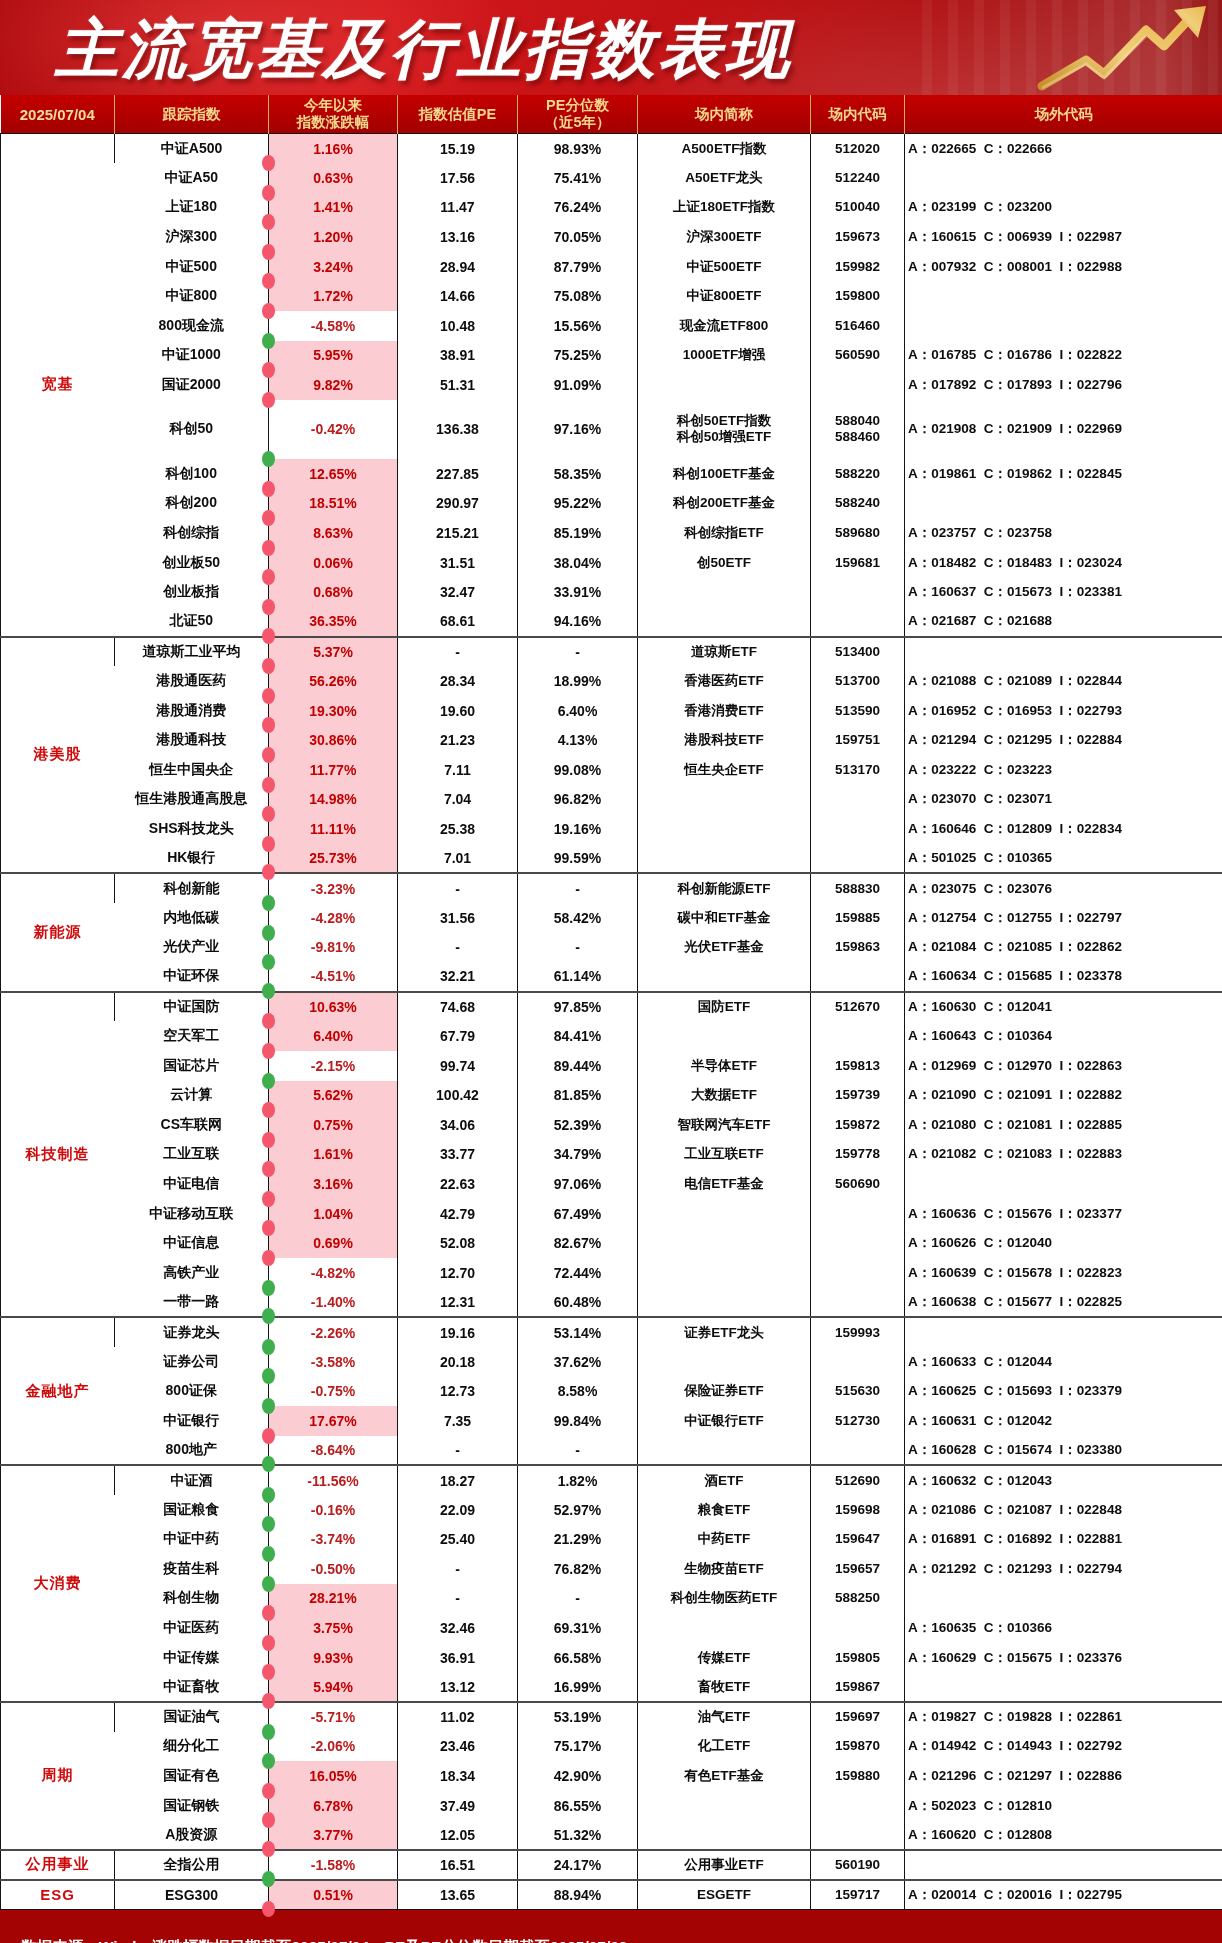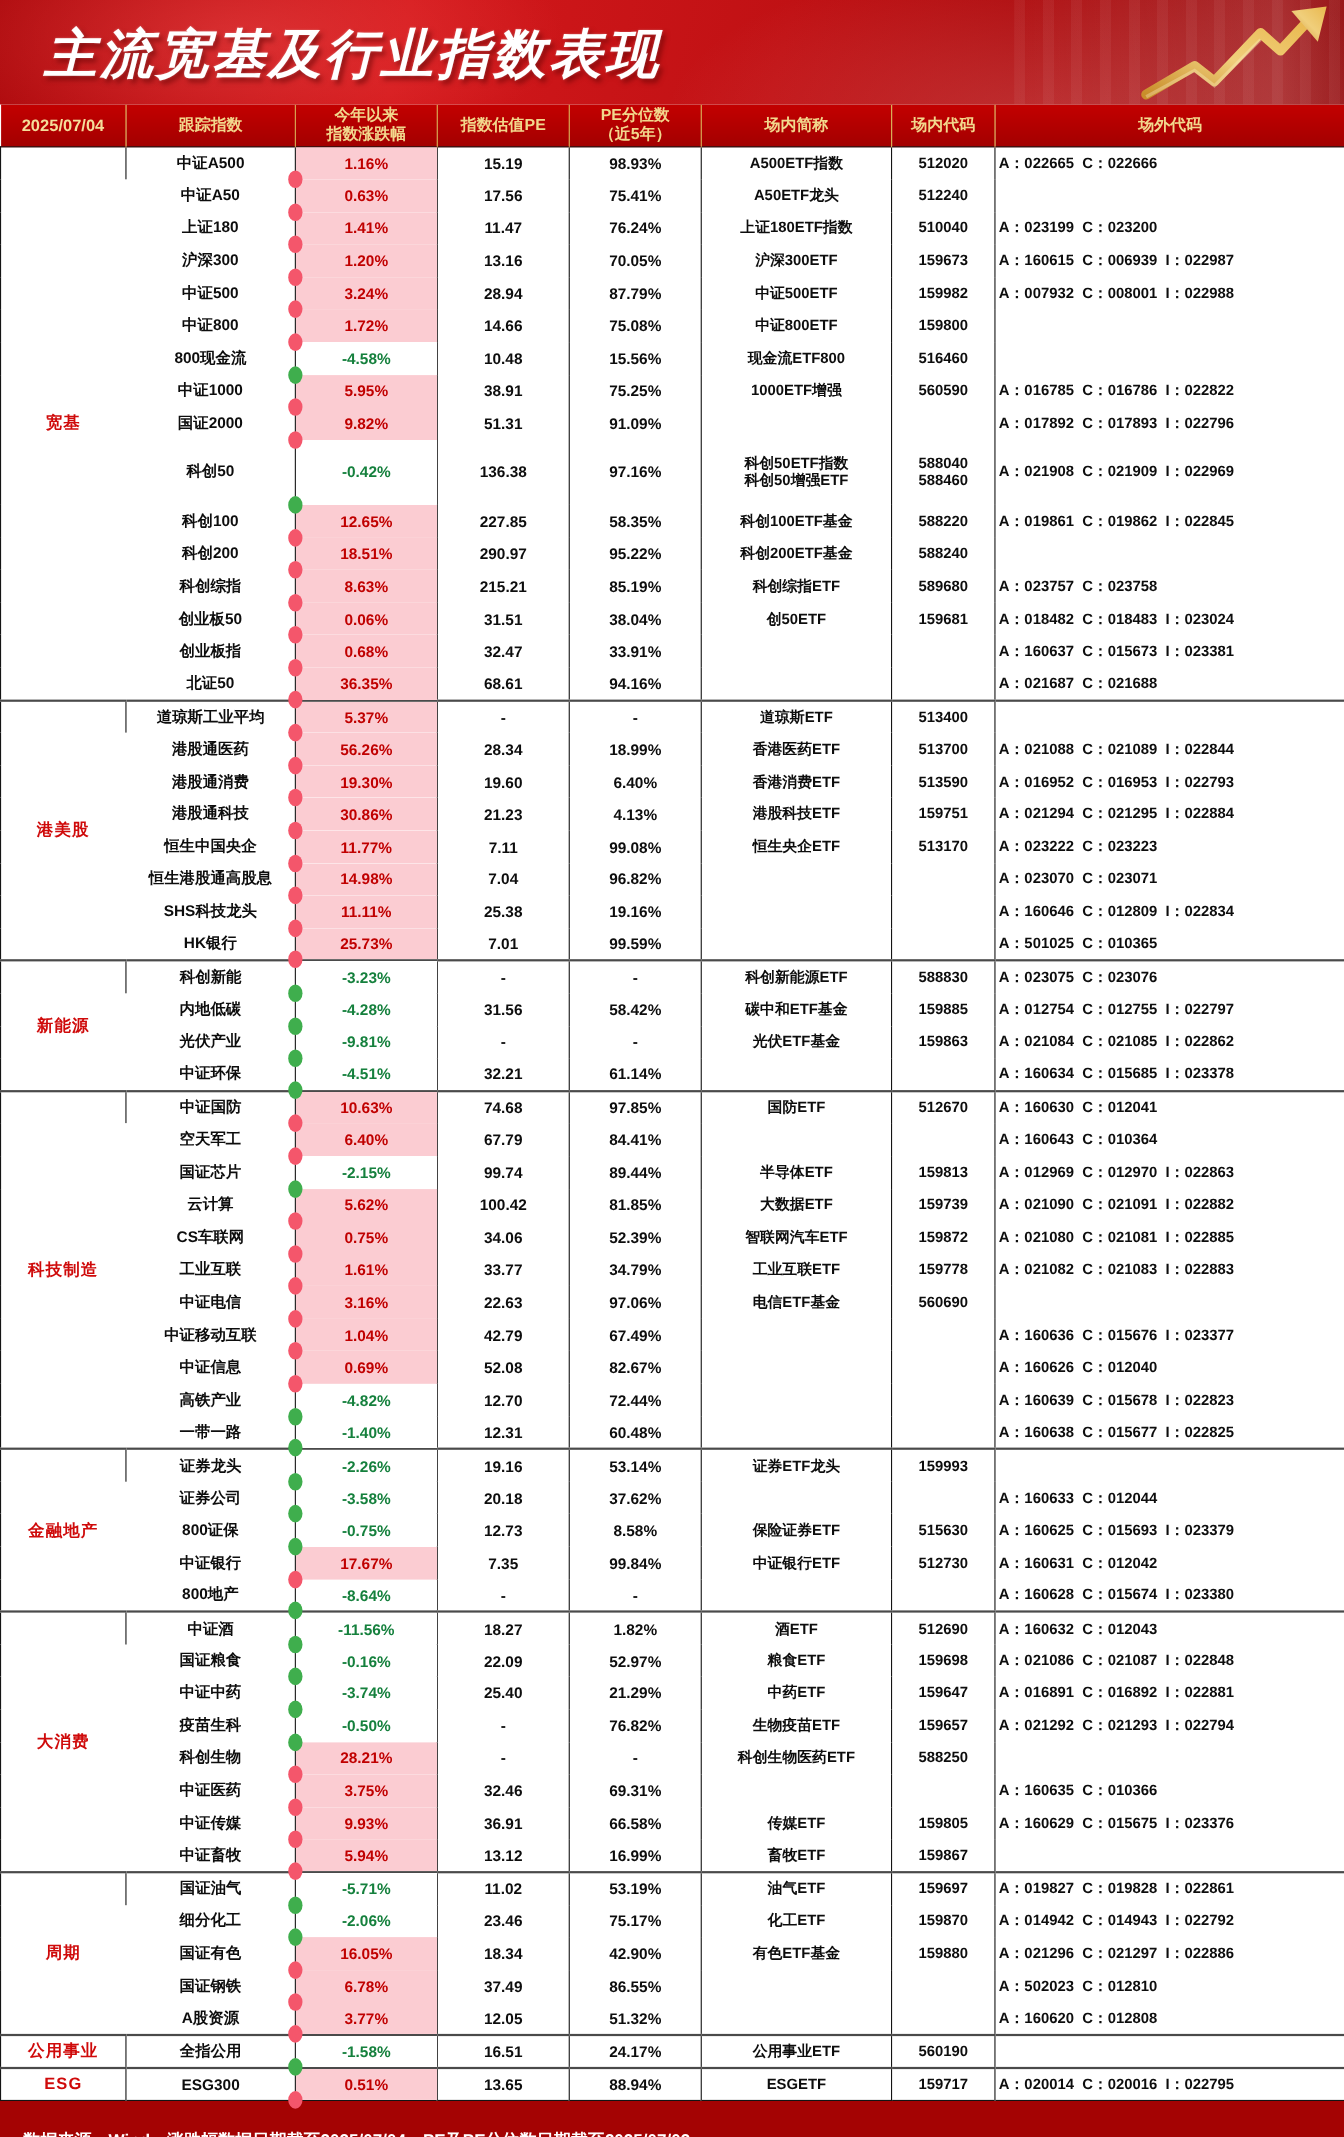--- a/index.html
+++ b/index.html
@@ -15,23 +15,23 @@
       linear-gradient(103deg,#ac090c 0%,#d3181b 30%,#c01114 58%,#a40608 82%,#8e0305 100%);
     overflow:hidden;
   }
   .title-band:after{ 
     content:"";position:absolute;right:0;top:0;width:300px;height:95px;
     background:
       linear-gradient(90deg,rgba(255,255,255,0) 0,rgba(255,255,255,.10) 55%,rgba(255,230,230,.18) 80%,rgba(255,255,255,.08) 100%),
       repeating-linear-gradient(90deg,rgba(255,255,255,.05) 0 10px,rgba(255,255,255,0) 10px 26px);
   }
   .page-title{
-    position:absolute;left:40px;top:2px;height:95px;line-height:95px;
+    position:absolute;left:55px;top:2px;height:95px;line-height:95px;
     font-family:"Liberation Serif",serif;font-weight:bold;font-style:italic;
-    font-size:48px;color:#ffffff;letter-spacing:3px;
+    font-size:64px;color:#ffffff;letter-spacing:3px;
     text-shadow:3px 4px 5px rgba(90,0,0,.55), 0 0 2px rgba(255,255,255,.4);
     white-space:nowrap;z-index:2;
   }
   .arrow-wrap{position:absolute;right:8px;top:4px;width:190px;height:90px;z-index:3;}
 
   
   table.idx{border-collapse:collapse;table-layout:fixed;width:1222px;}
   table.idx td,table.idx th{padding:0;overflow:visible;}
 
   thead th{
@@ -52,21 +52,21 @@
   }
   tbody td:first-child{border-left:none;}
   tr.group-start td{border-top:2px solid #4a4a4a;}
   tbody tr:first-child td{border-top:none;}
 
   td.cat{color:#cf0a0a;font-size:15px;letter-spacing:1px;}
   td.name{font-size:14px;}
   td.chg{position:relative;font-size:14px;}
   td.chg.pink{background:#fbccd2;}
   td.chg .chg-text.pos{color:#c00000;}
-  td.chg .chg-text.neg{color:#15803d;}
+  td.chg .chg-text.neg{color:#b91c1c;}
   .dot{
     position:absolute;left:-7px;bottom:-8px;width:13px;height:16px;border-radius:50%;z-index:5;
   }
   .dot.up{background:#f4566b;}
   .dot.down{background:#3fae4d;}
   td.pe,td.pct{font-size:14px;}
   td.stack .stk{display:flex;flex-direction:column;justify-content:space-around;height:100%;}
   td.stack .stk > div{line-height:16px;}
   td.etf{font-size:13.5px;}
   td.code{font-size:13.5px;}

